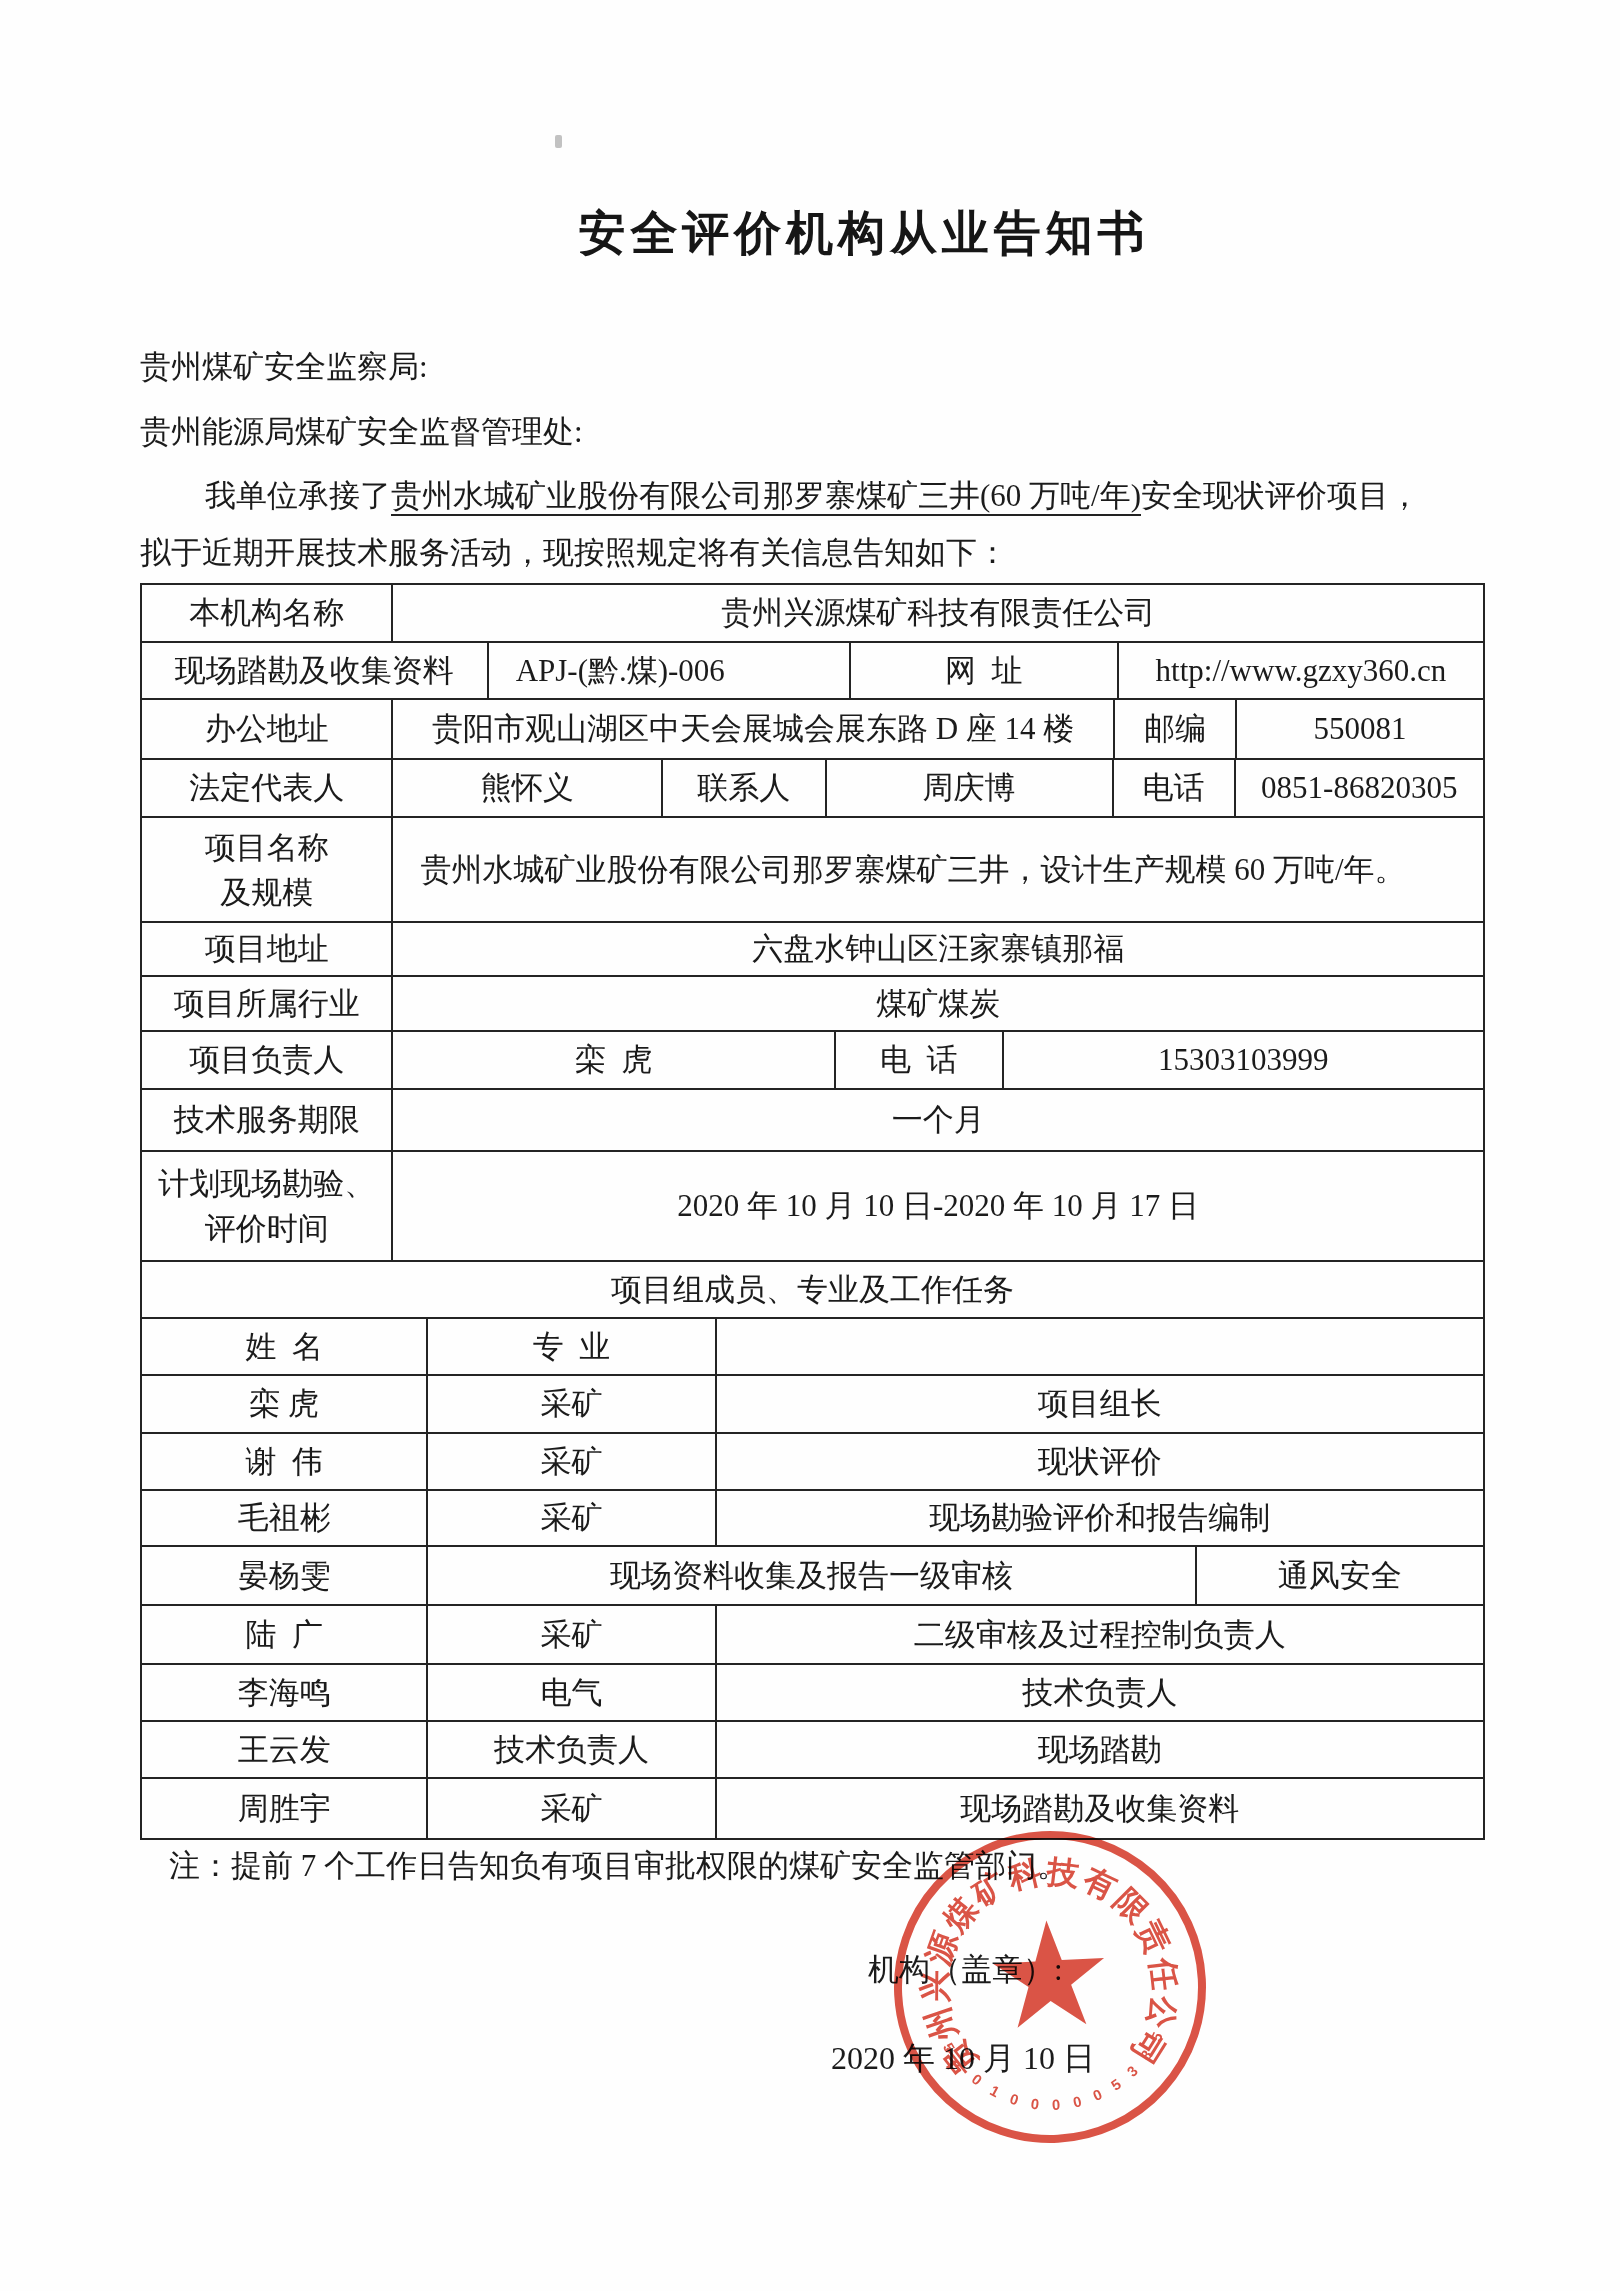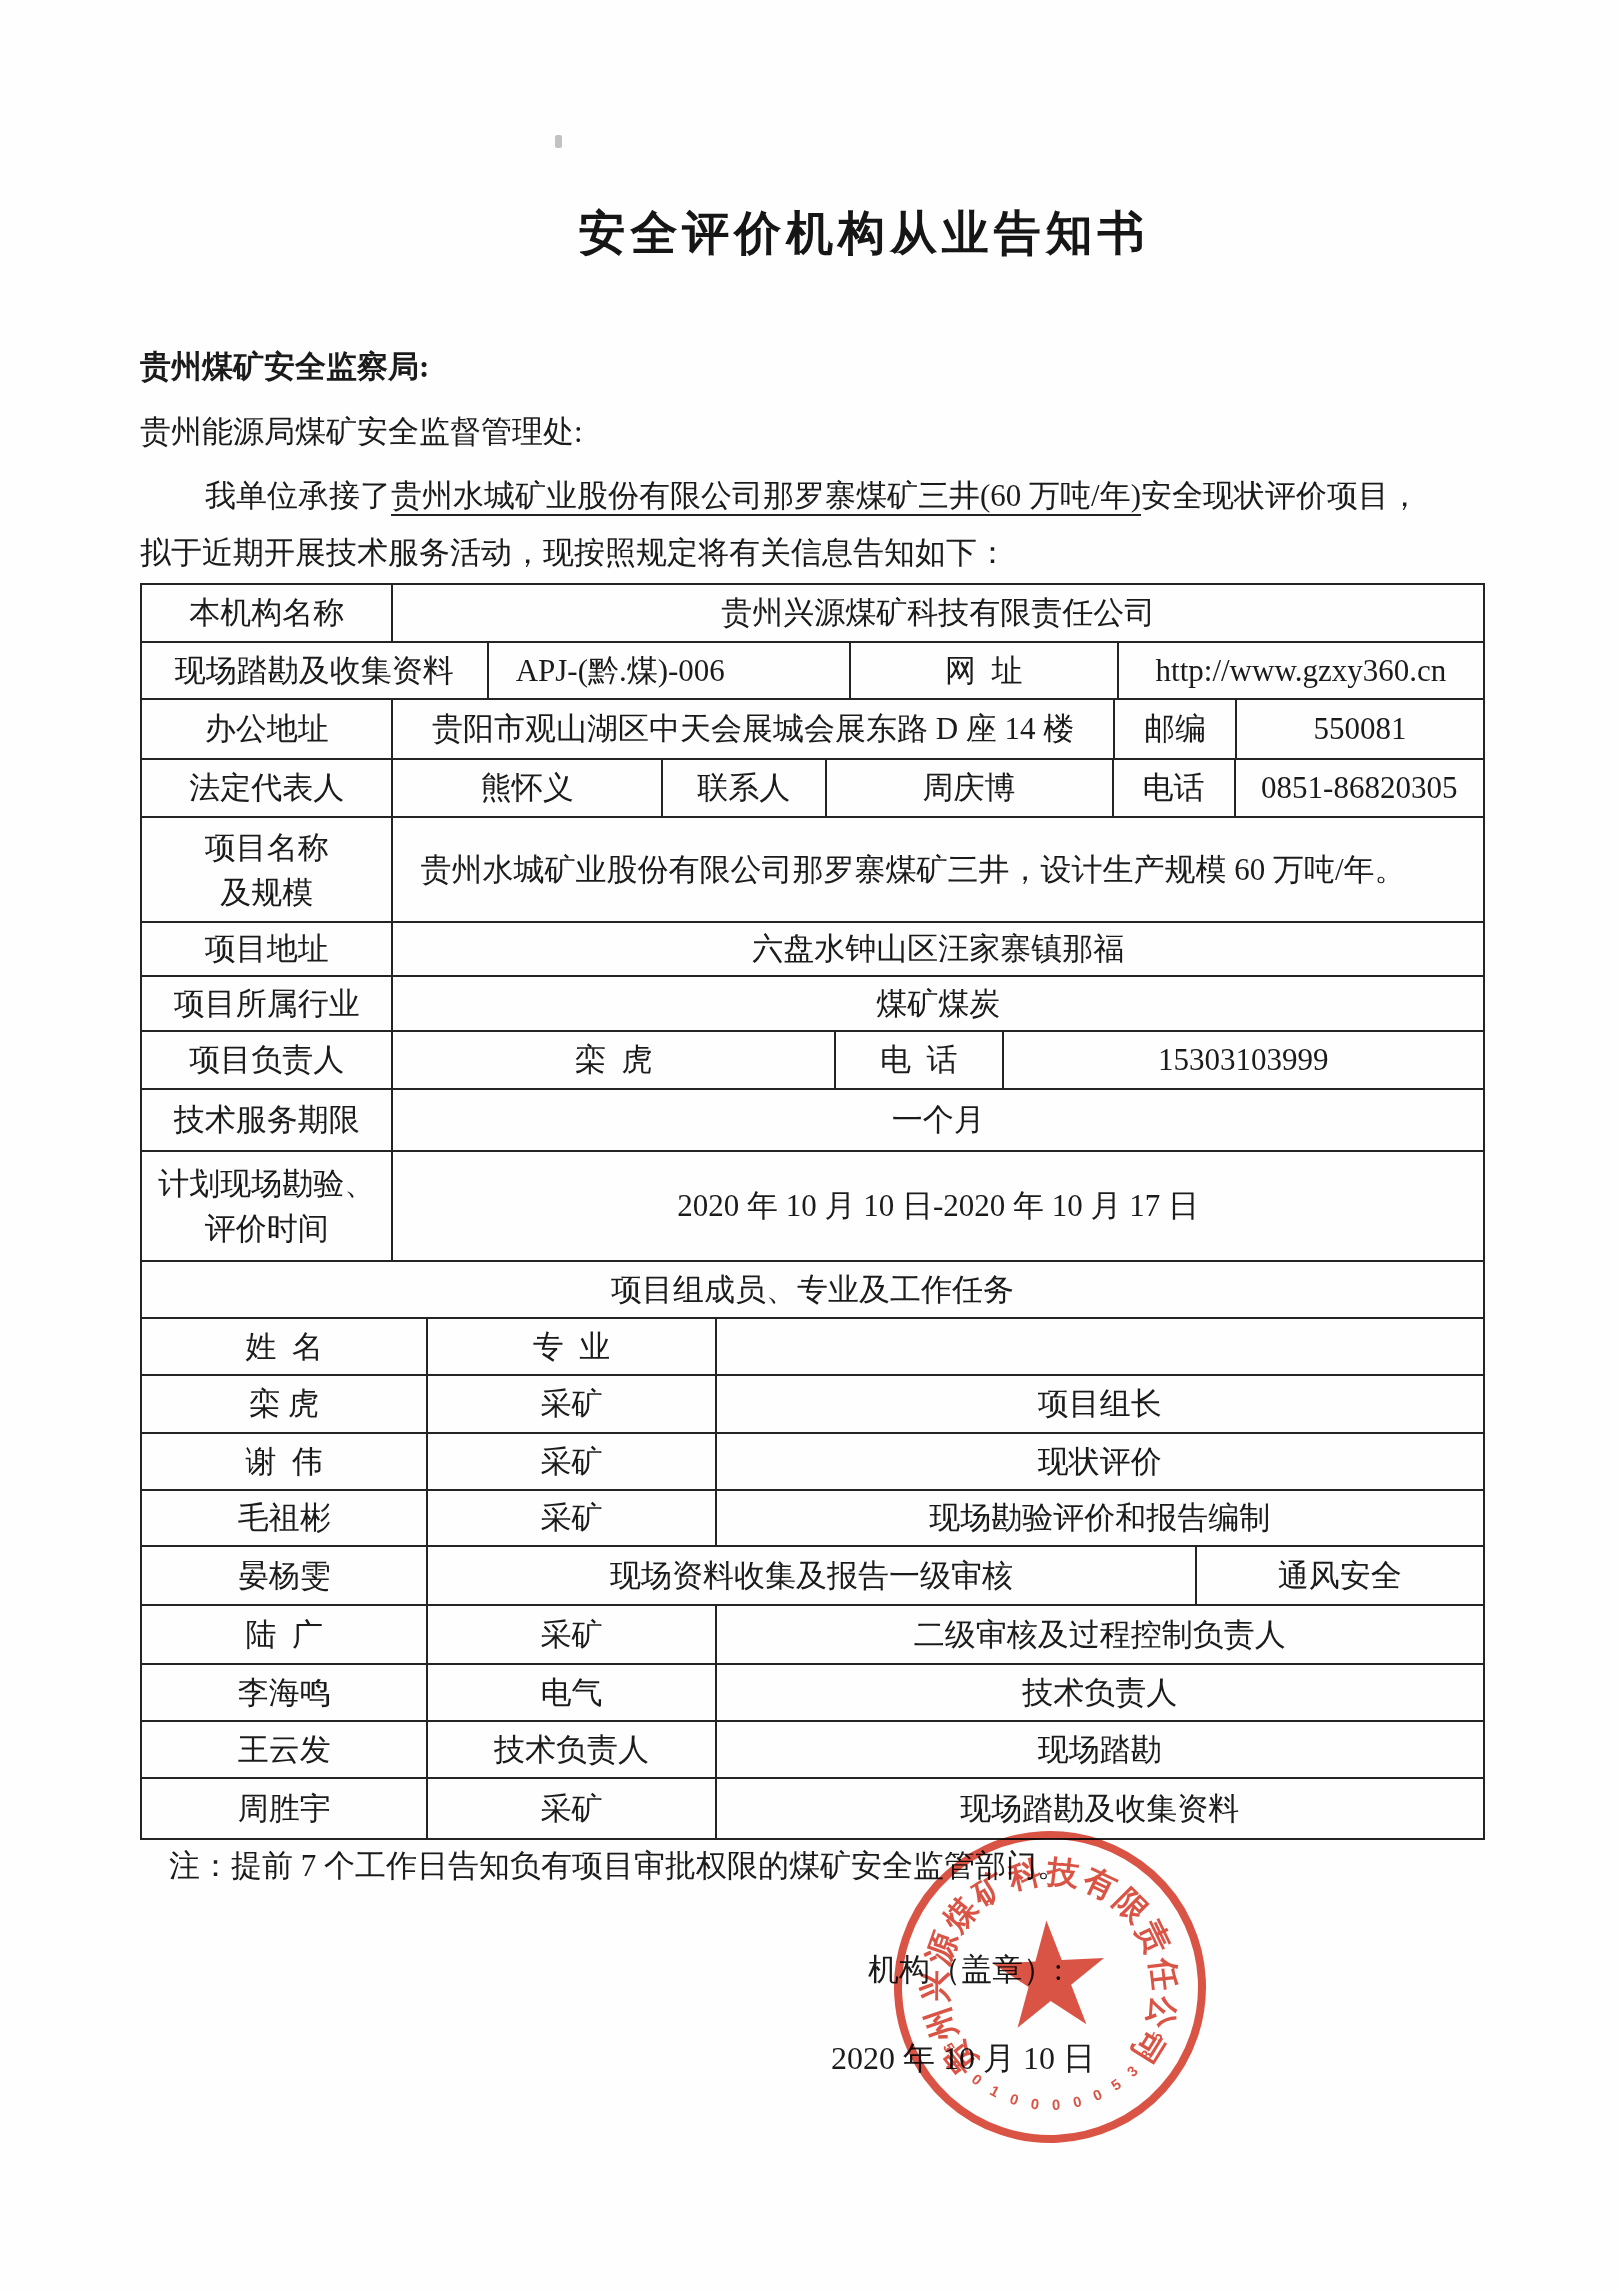--- a/index.html
+++ b/index.html
@@ -12,21 +12,21 @@
     overflow:hidden;
   }
   .abs{position:absolute;white-space:pre;}
   .doc-title{
     left:0;right:0;top:202px;
     text-align:center;text-indent:108px;
     font-size:47px;font-weight:bold;letter-spacing:4.9px;
     color:#161616;
   }
   .bodytext{font-size:31px;line-height:43px;}
-  .addr1{left:140px;top:345px;font-weight:bold;}
+  .addr1{left:140px;top:345px;}
   .addr2{left:140px;top:410px;}
   .p1{left:140px;top:474px;}
   .p1 .indent{display:inline-block;width:65px;}
   .p2{left:140px;top:531px;}
   .u{border-bottom:2.9px solid #222;padding-bottom:1px;}
   .speck{left:555px;top:135px;width:6.9px;height:12.7px;background:#9a9a9a;opacity:.6;border-radius:2px;}
 
   
   .info-table{
     position:absolute;left:140px;top:583px;width:1345px;

